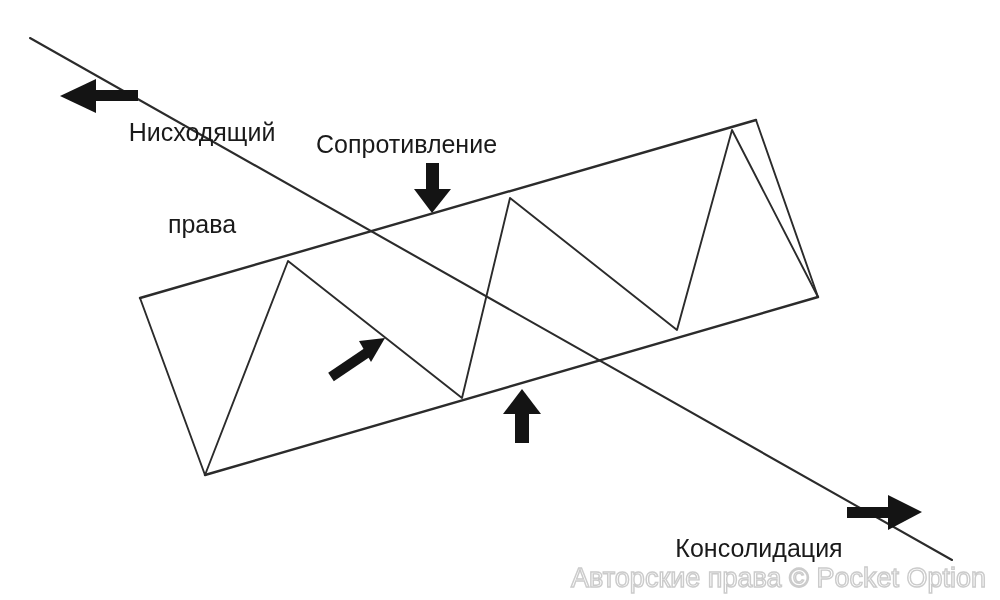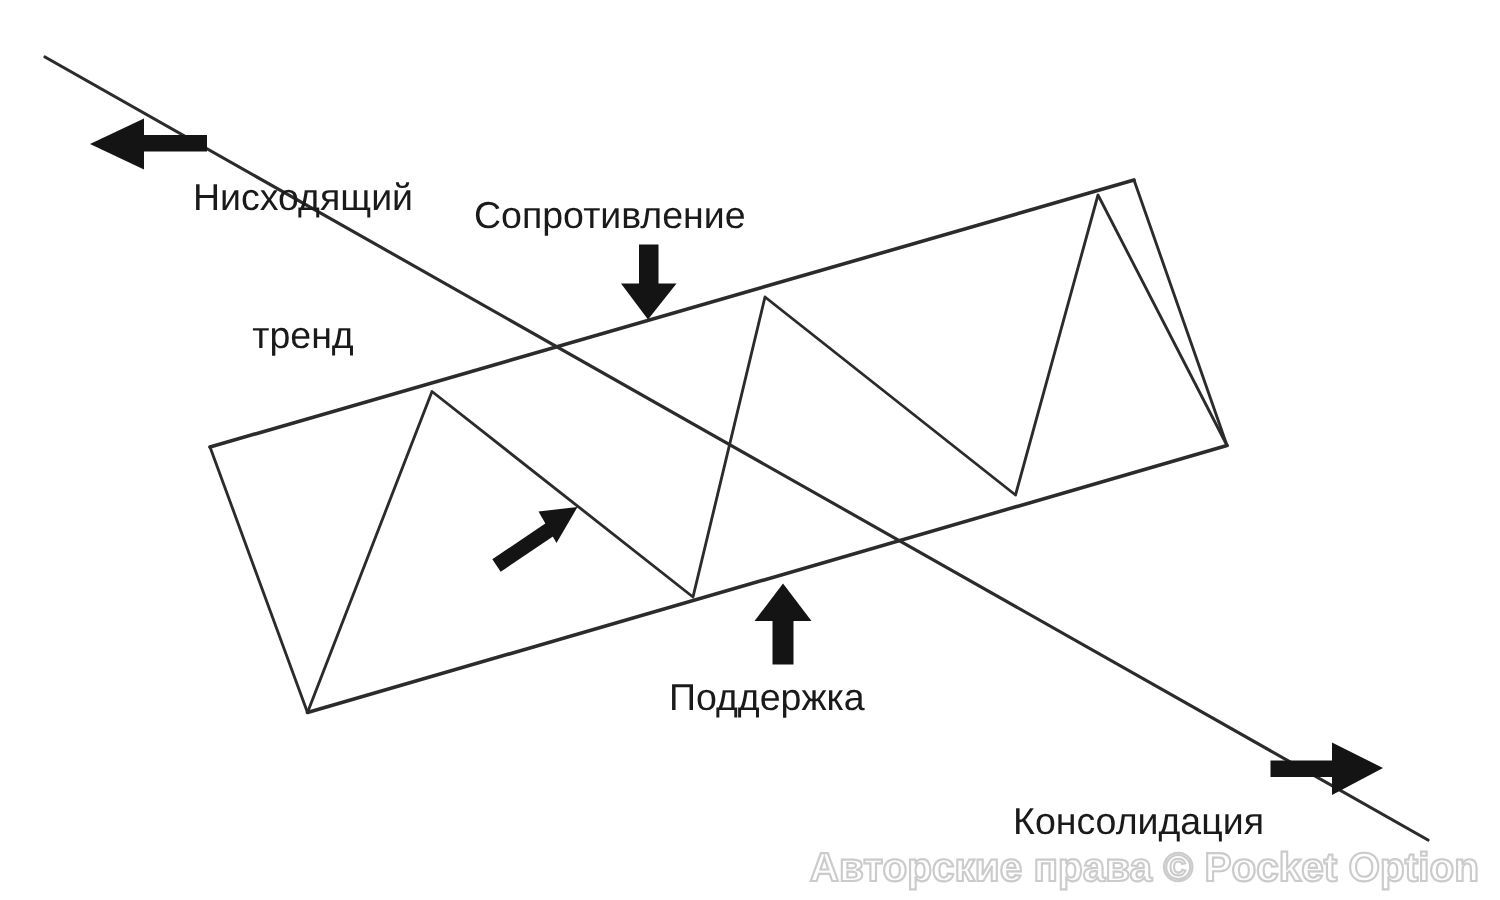--- a/index.html
+++ b/index.html
@@ -35,21 +35,21 @@
   .label.center { text-align: center; }
   #watermark {
     position: absolute;
     left: 0;
     right: 0;
     bottom: 6px;
     text-align: right;
     padding-right: 14px;
     font-family: "Liberation Sans", sans-serif;
     font-size: 27px;
-    font-weight: 700;
+    font-weight: 400;
     color: #ffffff;
     -webkit-text-stroke: 1.4px #c9c9c9;
     text-shadow: 0 0 1px #d5d5d5;
     white-space: pre;
     opacity: 0.95;
     margin-top: 44px;
   }
 </style>
 </head>
 <body>
@@ -91,27 +91,26 @@
     </g>
 
     <g>
       <rect x="847" y="507" width="46" height="11" fill="#141414"></rect>
       <polygon points="922,512 888,495 888,530" fill="#141414"></polygon>
     </g>
   </svg>
 
   <div class="label center" style="left:102px; top:56px; width:200px;">
     <div>Нисходящий</div>
-    <div>тренд</div>
+    <div>права</div>
   </div>
 
   <div class="label" style="left:316px; top:129px;">Сопротивление</div>
 
 
-  <div class="label" style="left:446px; top:450px;">Поддержка</div>
 
   <div class="label center" style="left:648px; top:472px; width:222px;">
     <div>Консолидация</div>
     
   </div>
 
   <div id="watermark">Авторские права © Pocket Option</div>
 
 </div>
 

